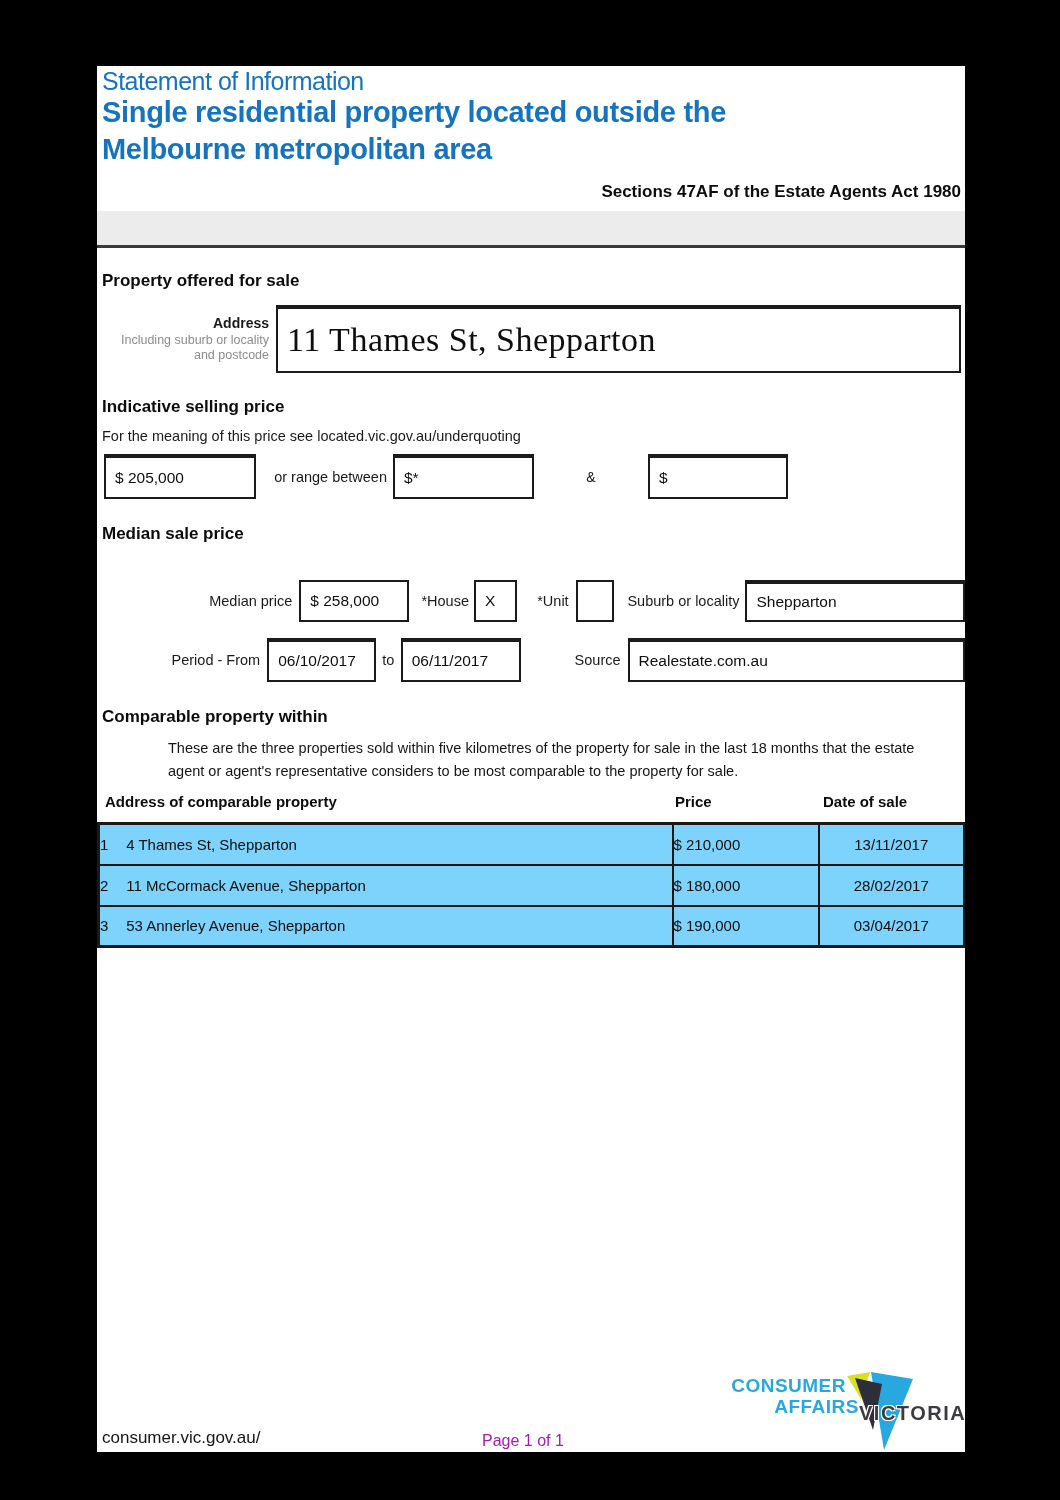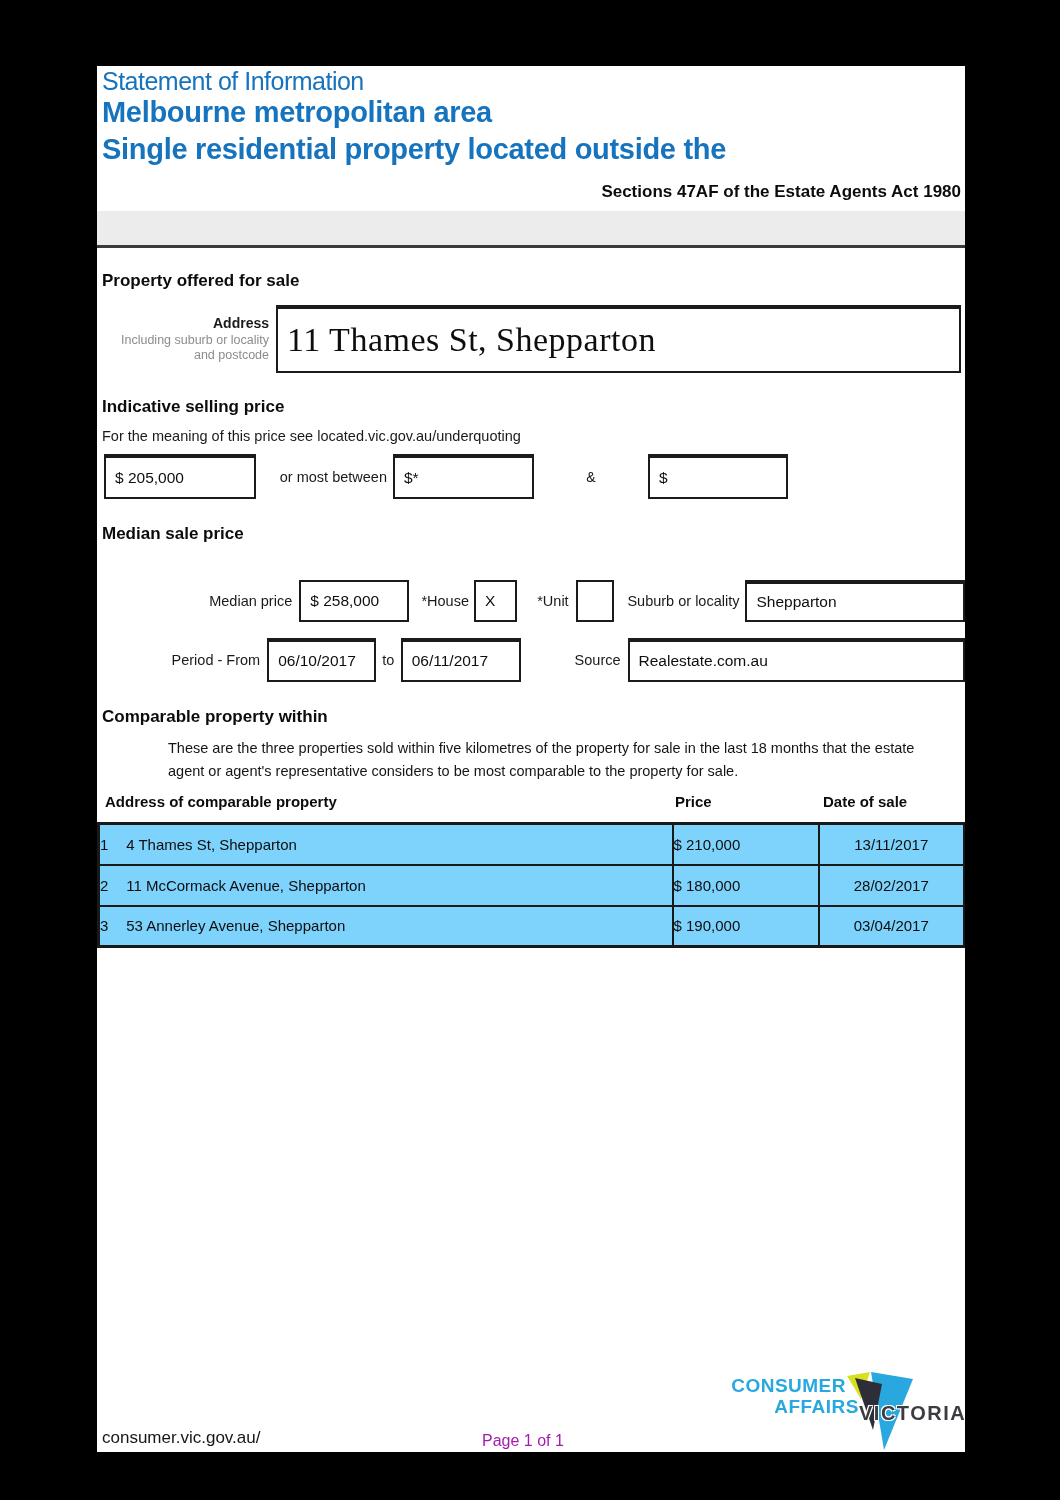--- a/index.html
+++ b/index.html
@@ -61,22 +61,22 @@
   .footer-url{font-size:17px;color:#161616;}
   .footer-page{font-size:16px;font-weight:normal;color:#a21caf;}
 </style>
 </head>
 <body>
 
 <div class="page">
 
   <div class="abs eyebrow" style="left:5px;top:2px;color:#1673be;">Statement of Information</div>
   <div class="abs doc-title" style="left:5px;top:28px;color:#1673be;">
+    <div>Single residential property located outside the</div>
     <div>Melbourne metropolitan area</div>
-    <div>Single residential property located outside the</div>
   </div>
   <div class="abs subtitle" style="right:4px;top:116px;">Sections 47AF of the Estate Agents Act 1980</div>
 
   <div class="abs grayband" style="left:0;top:145px;"></div>
 
   <div class="abs h" style="left:5px;top:205px;">Property offered for sale</div>
 
   <div class="abs row" style="top:239px;height:68px;">
     <div class="flabel" style="width:172px;">
       <div style="font-weight:bold;font-size:14px;">Address</div>
@@ -87,21 +87,21 @@
     </div>
   </div>
 
   <div class="abs h" style="left:5px;top:331px;">Indicative selling price</div>
   <div class="abs note" style="left:5px;top:362px;">For the meaning of this price see located.vic.gov.au/underquoting</div>
 
   <div class="abs row" style="top:388px;height:45px;">
     <div class="box" style="margin-left:7px;width:152px;">
       <span>$ 205,000</span>
     </div>
-    <div class="flabel" style="width:131px;padding-right:6px;">or most between</div>
+    <div class="flabel" style="width:131px;padding-right:6px;">or range between</div>
     <div class="box" style="width:141px;">
       <span>$*</span>
     </div>
     <div style="width:114px;display:flex;align-items:center;justify-content:center;font-size:14px;">&amp;</div>
     <div class="box" style="width:140px;">
       <span>$</span>
     </div>
   </div>
 
   <div class="abs h" style="left:5px;top:458px;">Median sale price</div>

